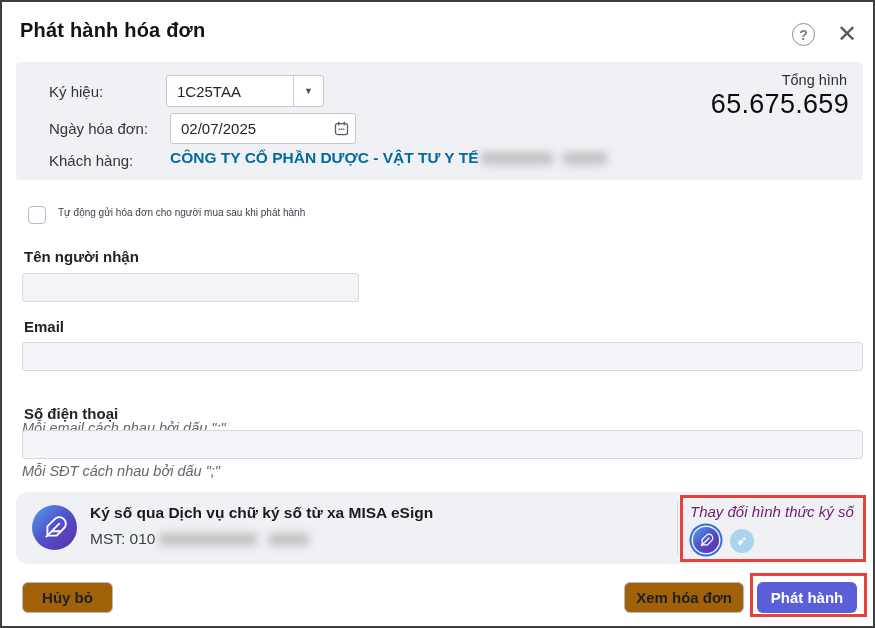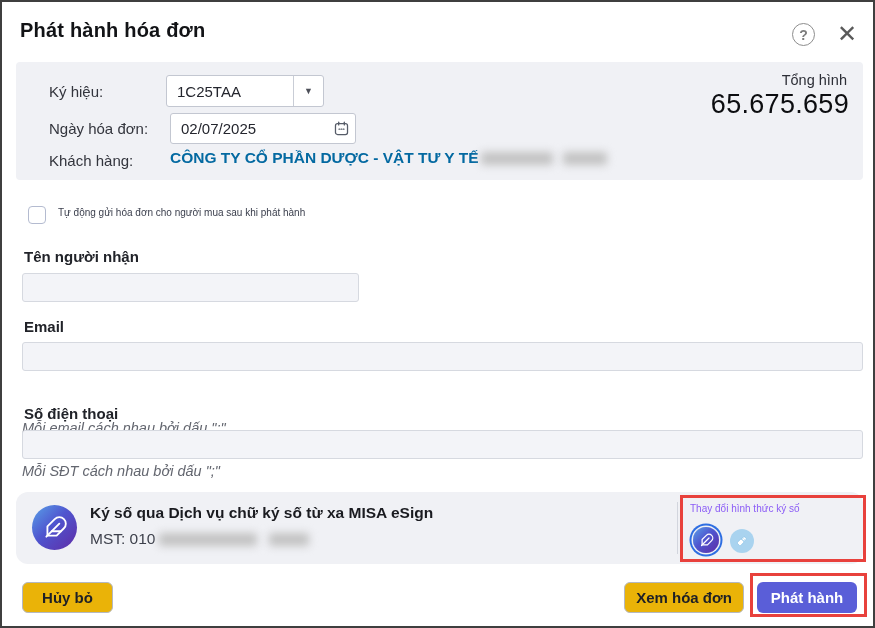--- a/index.html
+++ b/index.html
@@ -55,34 +55,34 @@
   
   .esign-panel{position:absolute;left:14px;top:490px;width:847px;height:72px;background:var(--panel);border-radius:12px;}
   .esign-logo{
     position:absolute;left:16px;top:13px;width:45px;height:45px;border-radius:50%;
     background:linear-gradient(135deg,#59a2e8 0%,#4f55cf 45%,#5f2ca6 100%);
     display:flex;align-items:center;justify-content:center;
   }
   .esign-title{position:absolute;left:74px;top:12px;font-size:15.5px;font-weight:700;color:#1a1b20;}
   .esign-mst{position:absolute;left:74px;top:38px;font-size:15.5px;color:#3d404b;display:flex;align-items:center;}
   .esign-divider{position:absolute;left:661px;top:10px;width:1px;height:52px;background:#d2d5dd;}
-  .change-label{position:absolute;left:674px;top:11px;font-size:10px;color:#8b5cf6;white-space:nowrap;}
+  .change-label{position:absolute;left:674px;top:11px;font-size:15px;color:#701a75;white-space:nowrap;font-style:italic;}
   .sign-method{position:absolute;width:26px;height:26px;border-radius:50%;cursor:pointer;display:flex;align-items:center;justify-content:center;}
   .sign-method.esign{
     left:677px;top:35px;background:linear-gradient(135deg,#59a2e8 0%,#4f55cf 45%,#5f2ca6 100%);
     box-shadow:0 0 0 1.5px #f0f1f5,0 0 0 3.5px #2e6ee2;
   }
   .sign-method.usb{left:714px;top:37px;width:24px;height:24px;background:#a9d3ef;}
   
   .annot{position:absolute;border:3px solid var(--annotation);pointer-events:none;}
   .annot-esign{left:678px;top:493px;width:186px;height:67px;}
   .annot-publish{left:748px;top:571px;width:117px;height:44px;}
   
   .btn{
-    position:absolute;height:31px;border-radius:6px;border:1px solid #b4b8c1;background:#eab308;
+    position:absolute;height:31px;border-radius:6px;border:1px solid #b4b8c1;background:#a16207;
     font-family:inherit;font-size:15px;font-weight:600;color:#1e2026;cursor:pointer;
     display:flex;align-items:center;justify-content:center;
   }
   .btn-cancel{left:20px;top:580px;width:91px;}
   .btn-preview{left:622px;top:580px;width:120px;}
   .btn-publish{left:755px;top:580px;width:100px;background:var(--accent);border:none;color:#fff;font-weight:700;}
 </style>
 </head>
 <body>
 

